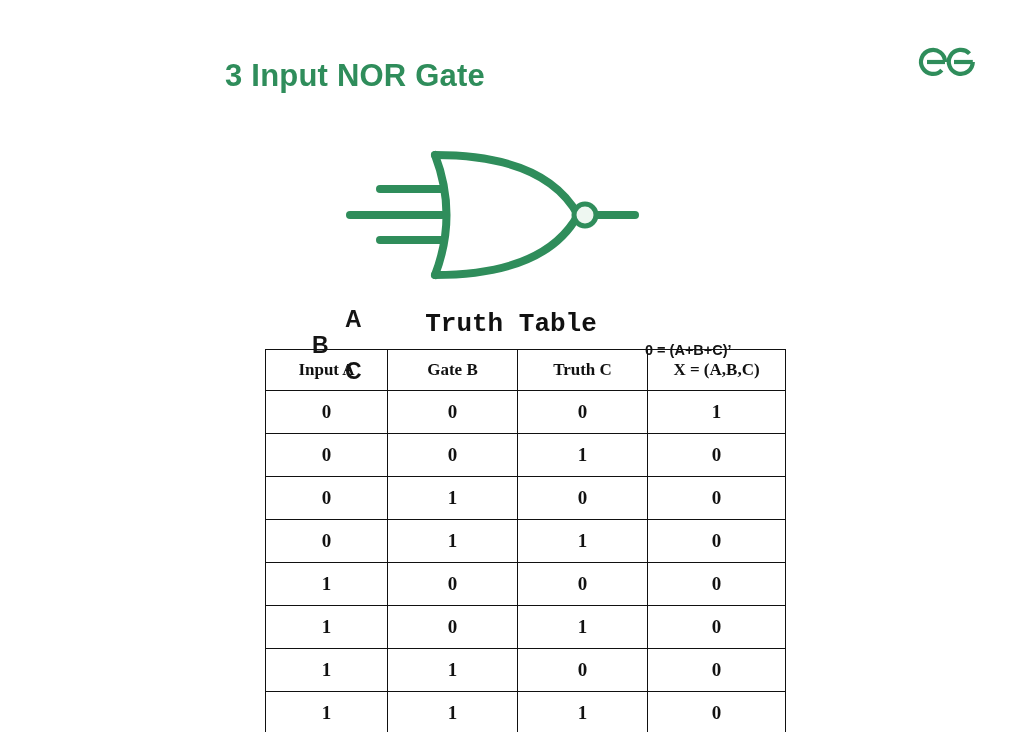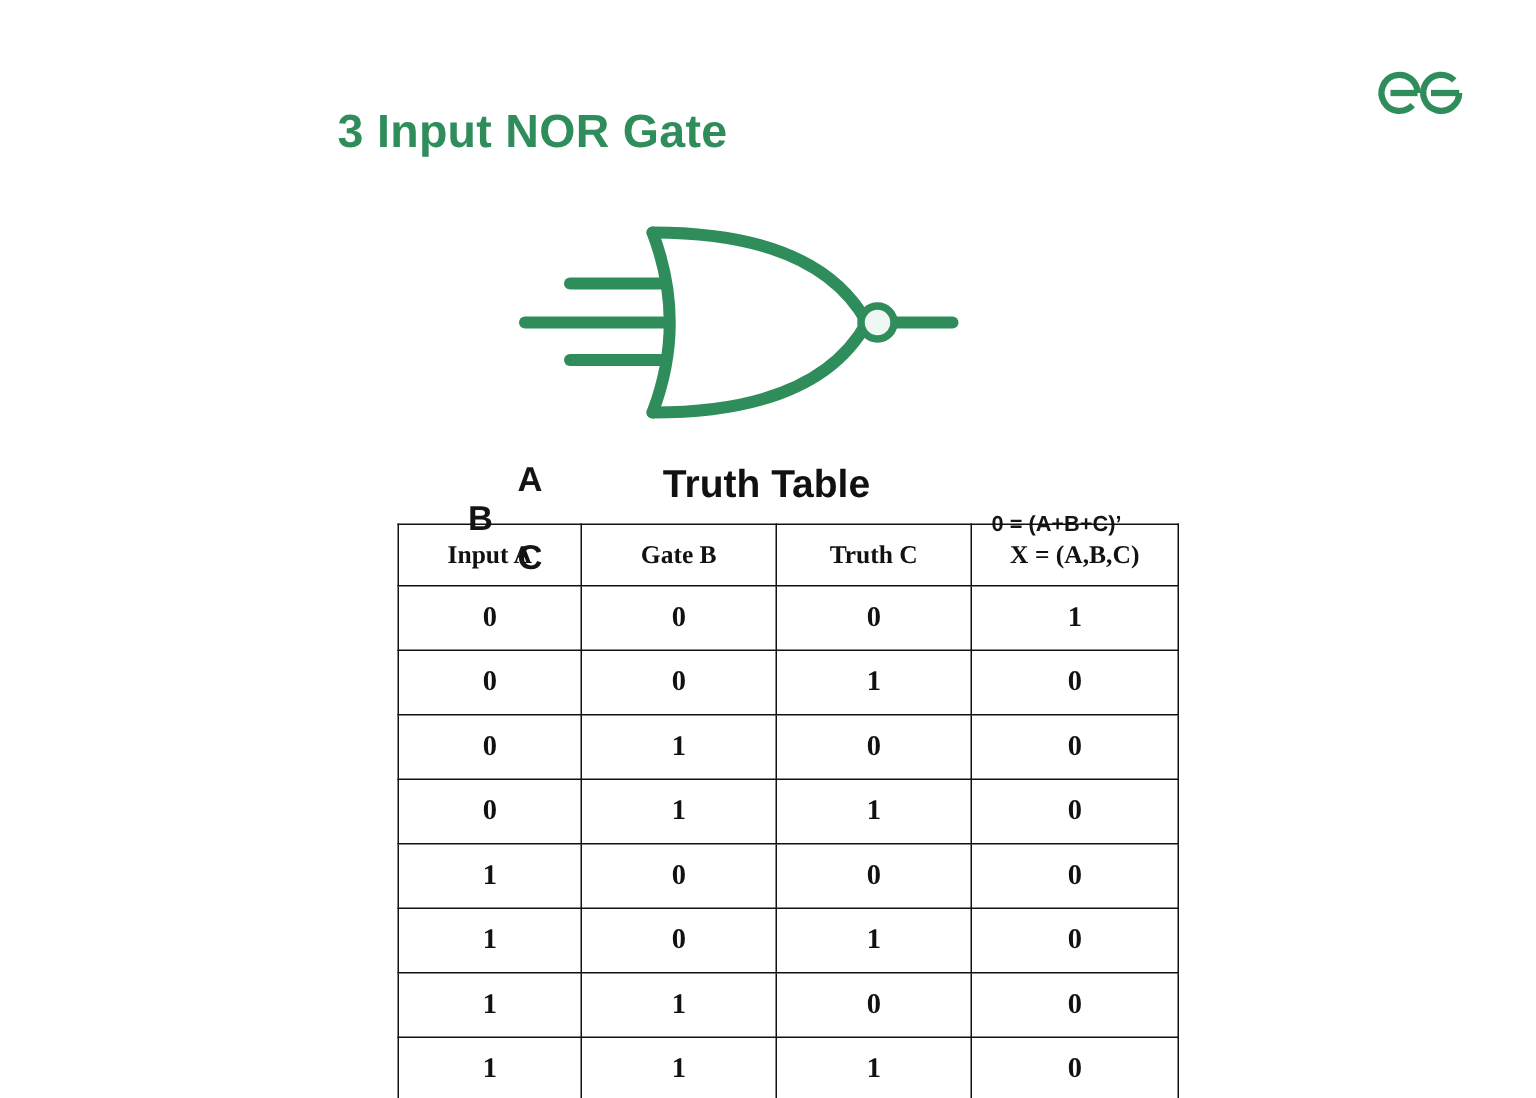--- a/index.html
+++ b/index.html
@@ -20,21 +20,21 @@
     position: absolute;
     top: 40px;
     left: 914px;
     width: 70px;
     height: 44px;
   }
 
   
   .page-title {
     position: absolute;
-    top: 70px;
+    top: 58px;
     left: 0;
     width: 1024px;
     text-align: center;
     color: #2f8d5b;
     font-size: 31px;
     font-weight: bold;
     letter-spacing: 0.2px;
   }
   .page-title .inner {
     display: inline-block;
@@ -63,37 +63,37 @@
   .pin-c { left: 55px; top: 218px; }
 
   .out-label {
     position: absolute;
     left: 355px;
     top: 202px;
     font-size: 14.5px;
     font-weight: bold;
     color: #141414;
     white-space: nowrap;
-    margin-left: 16px;
   }
 
   
   .tt-heading {
     position: absolute;
     top: 307px;
     left: 0;
     width: 1024px;
     text-align: center;
     font-size: 26px;
     font-weight: bold;
     color: #111111;
   }
   .tt-heading .inner {
     display: inline-block;
     transform: translateX(-1px);
+    font-family: Liberation Mono, monospace;
   }
 
   .tt-table {
     position: absolute;
     left: 265px;
     top: 349px;
     width: 520px;
     border-collapse: collapse;
     table-layout: fixed;
   }

